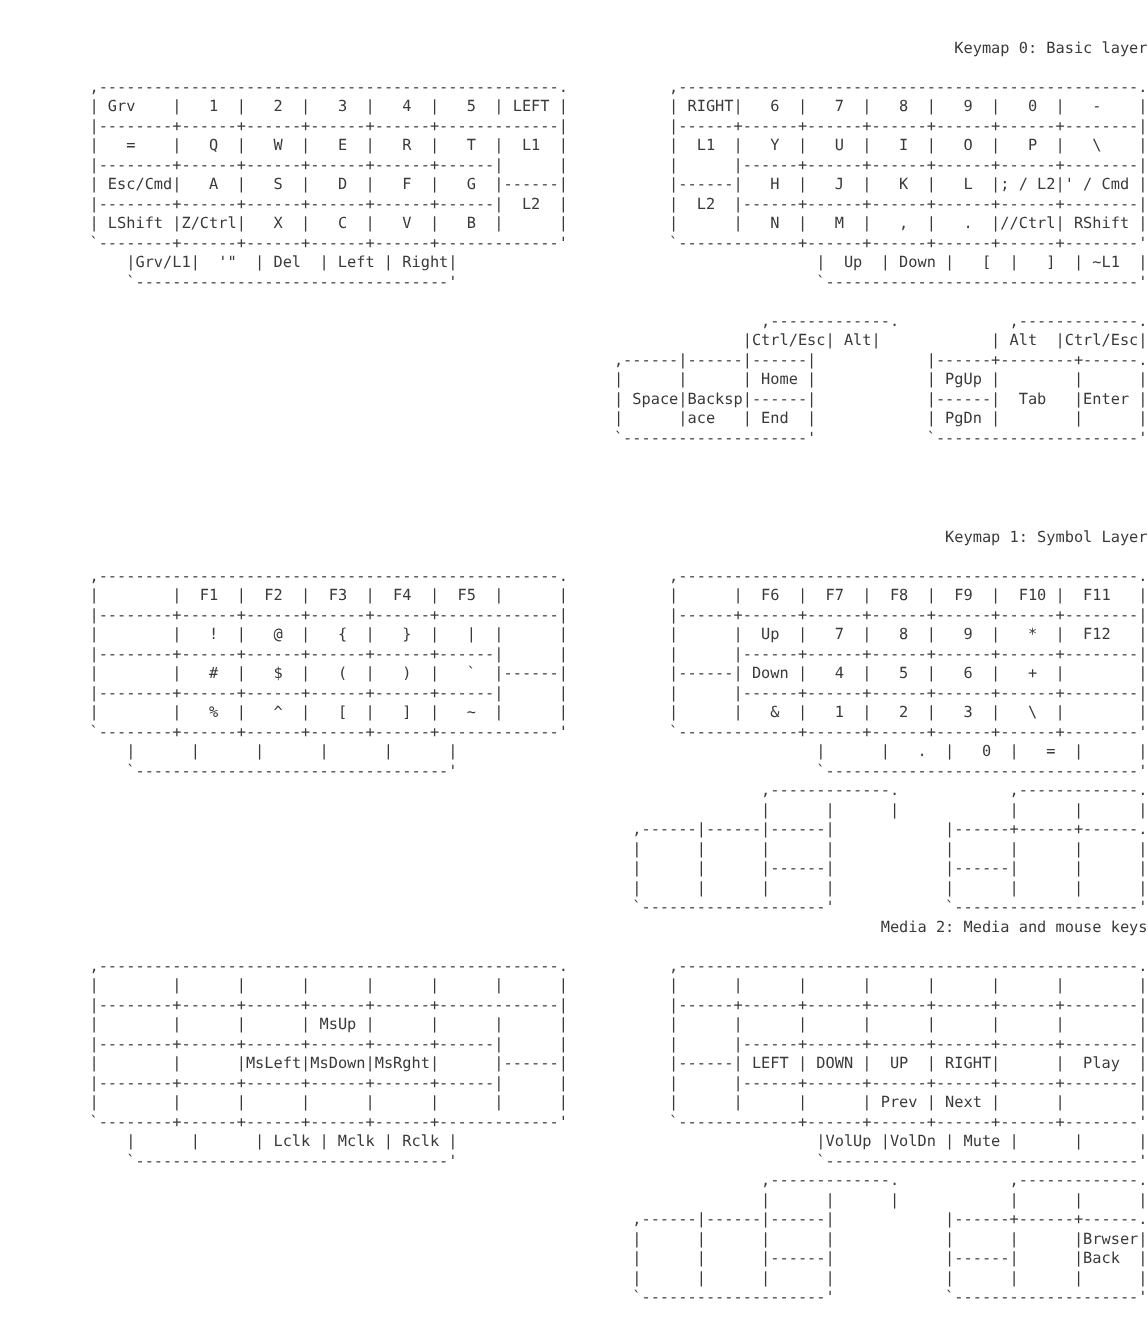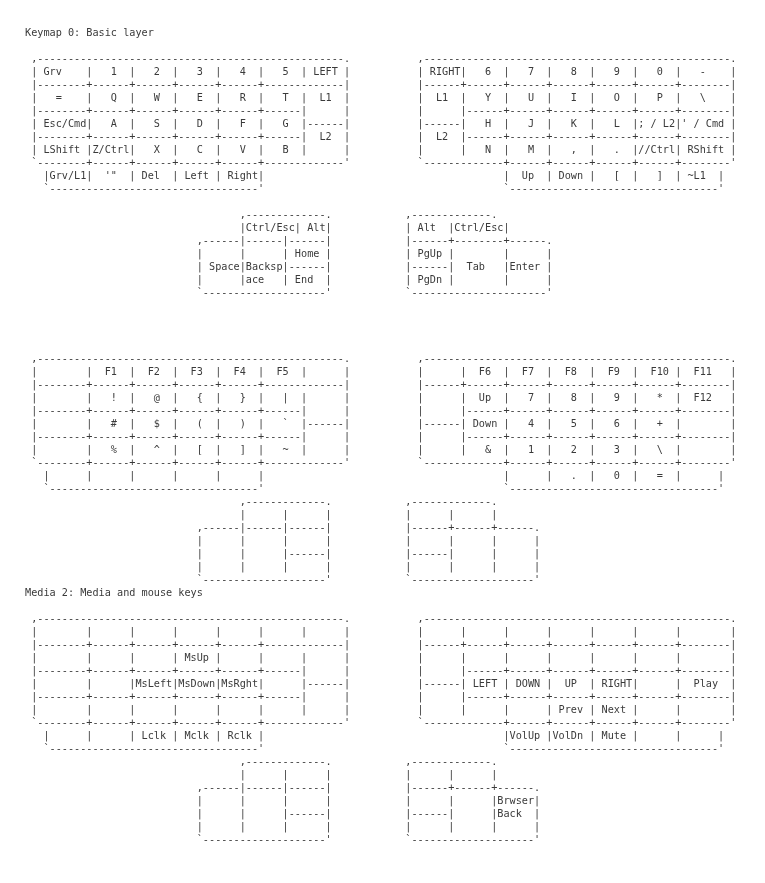--- a/index.html
+++ b/index.html
@@ -33,21 +33,21 @@
     color: inherit;
     white-space: pre;
   }
   section.sec-0 pre.art { margin-bottom: 53px; }
   section.sec-1 pre.art { margin-bottom: 0; }
   section.sec-2 pre.art { margin-bottom: 0; }
 </style>
 </head>
 <body style="background: rgb(255, 255, 255);">
 
-<div class="doc" style="color: rgb(58, 58, 58);">
+<div class="doc" style="color: rgb(58, 58, 58); text-align: right;">
 
   <section class="sec-0">
     <div class="keymap-title">Keymap 0: Basic layer</div>
     <pre class="art"> ,--------------------------------------------------.           ,--------------------------------------------------.
  | Grv    |   1  |   2  |   3  |   4  |   5  | LEFT |           | RIGHT|   6  |   7  |   8  |   9  |   0  |   -    |
  |--------+------+------+------+------+-------------|           |------+------+------+------+------+------+--------|
  |   =    |   Q  |   W  |   E  |   R  |   T  |  L1  |           |  L1  |   Y  |   U  |   I  |   O  |   P  |   \    |
  |--------+------+------+------+------+------|      |           |      |------+------+------+------+------+--------|
  | Esc/Cmd|   A  |   S  |   D  |   F  |   G  |------|           |------|   H  |   J  |   K  |   L  |; / L2|' / Cmd |
  |--------+------+------+------+------+------|  L2  |           |  L2  |------+------+------+------+------+--------|
@@ -59,20 +59,21 @@
                                    ,-------------.            ,-------------.
                                    |Ctrl/Esc| Alt|            | Alt  |Ctrl/Esc|
                             ,------|------|------|            |------+--------+------.
                             |      |      | Home |            | PgUp |        |      |
                             | Space|Backsp|------|            |------|  Tab   |Enter |
                             |      |ace   | End  |            | PgDn |        |      |
                             `--------------------'            `----------------------'</pre>
   </section>
 
   <section class="sec-1">
+    <div class="keymap-title">Keymap 1: Symbol Layer</div>
     <pre class="art"> ,--------------------------------------------------.           ,--------------------------------------------------.
  |        |  F1  |  F2  |  F3  |  F4  |  F5  |      |           |      |  F6  |  F7  |  F8  |  F9  |  F10 |  F11   |
  |--------+------+------+------+------+-------------|           |------+------+------+------+------+------+--------|
  |        |   !  |   @  |   {  |   }  |   |  |      |           |      |  Up  |   7  |   8  |   9  |   *  |  F12   |
  |--------+------+------+------+------+------|      |           |      |------+------+------+------+------+--------|
  |        |   #  |   $  |   (  |   )  |   `  |------|           |------| Down |   4  |   5  |   6  |   +  |        |
  |--------+------+------+------+------+------|      |           |      |------+------+------+------+------+--------|
  |        |   %  |   ^  |   [  |   ]  |   ~  |      |           |      |   &amp;  |   1  |   2  |   3  |   \  |        |
  `--------+------+------+------+------+-------------'           `-------------+------+------+------+------+--------'
    |      |      |      |      |      |                                       |      |   .  |   0  |   =  |      |

